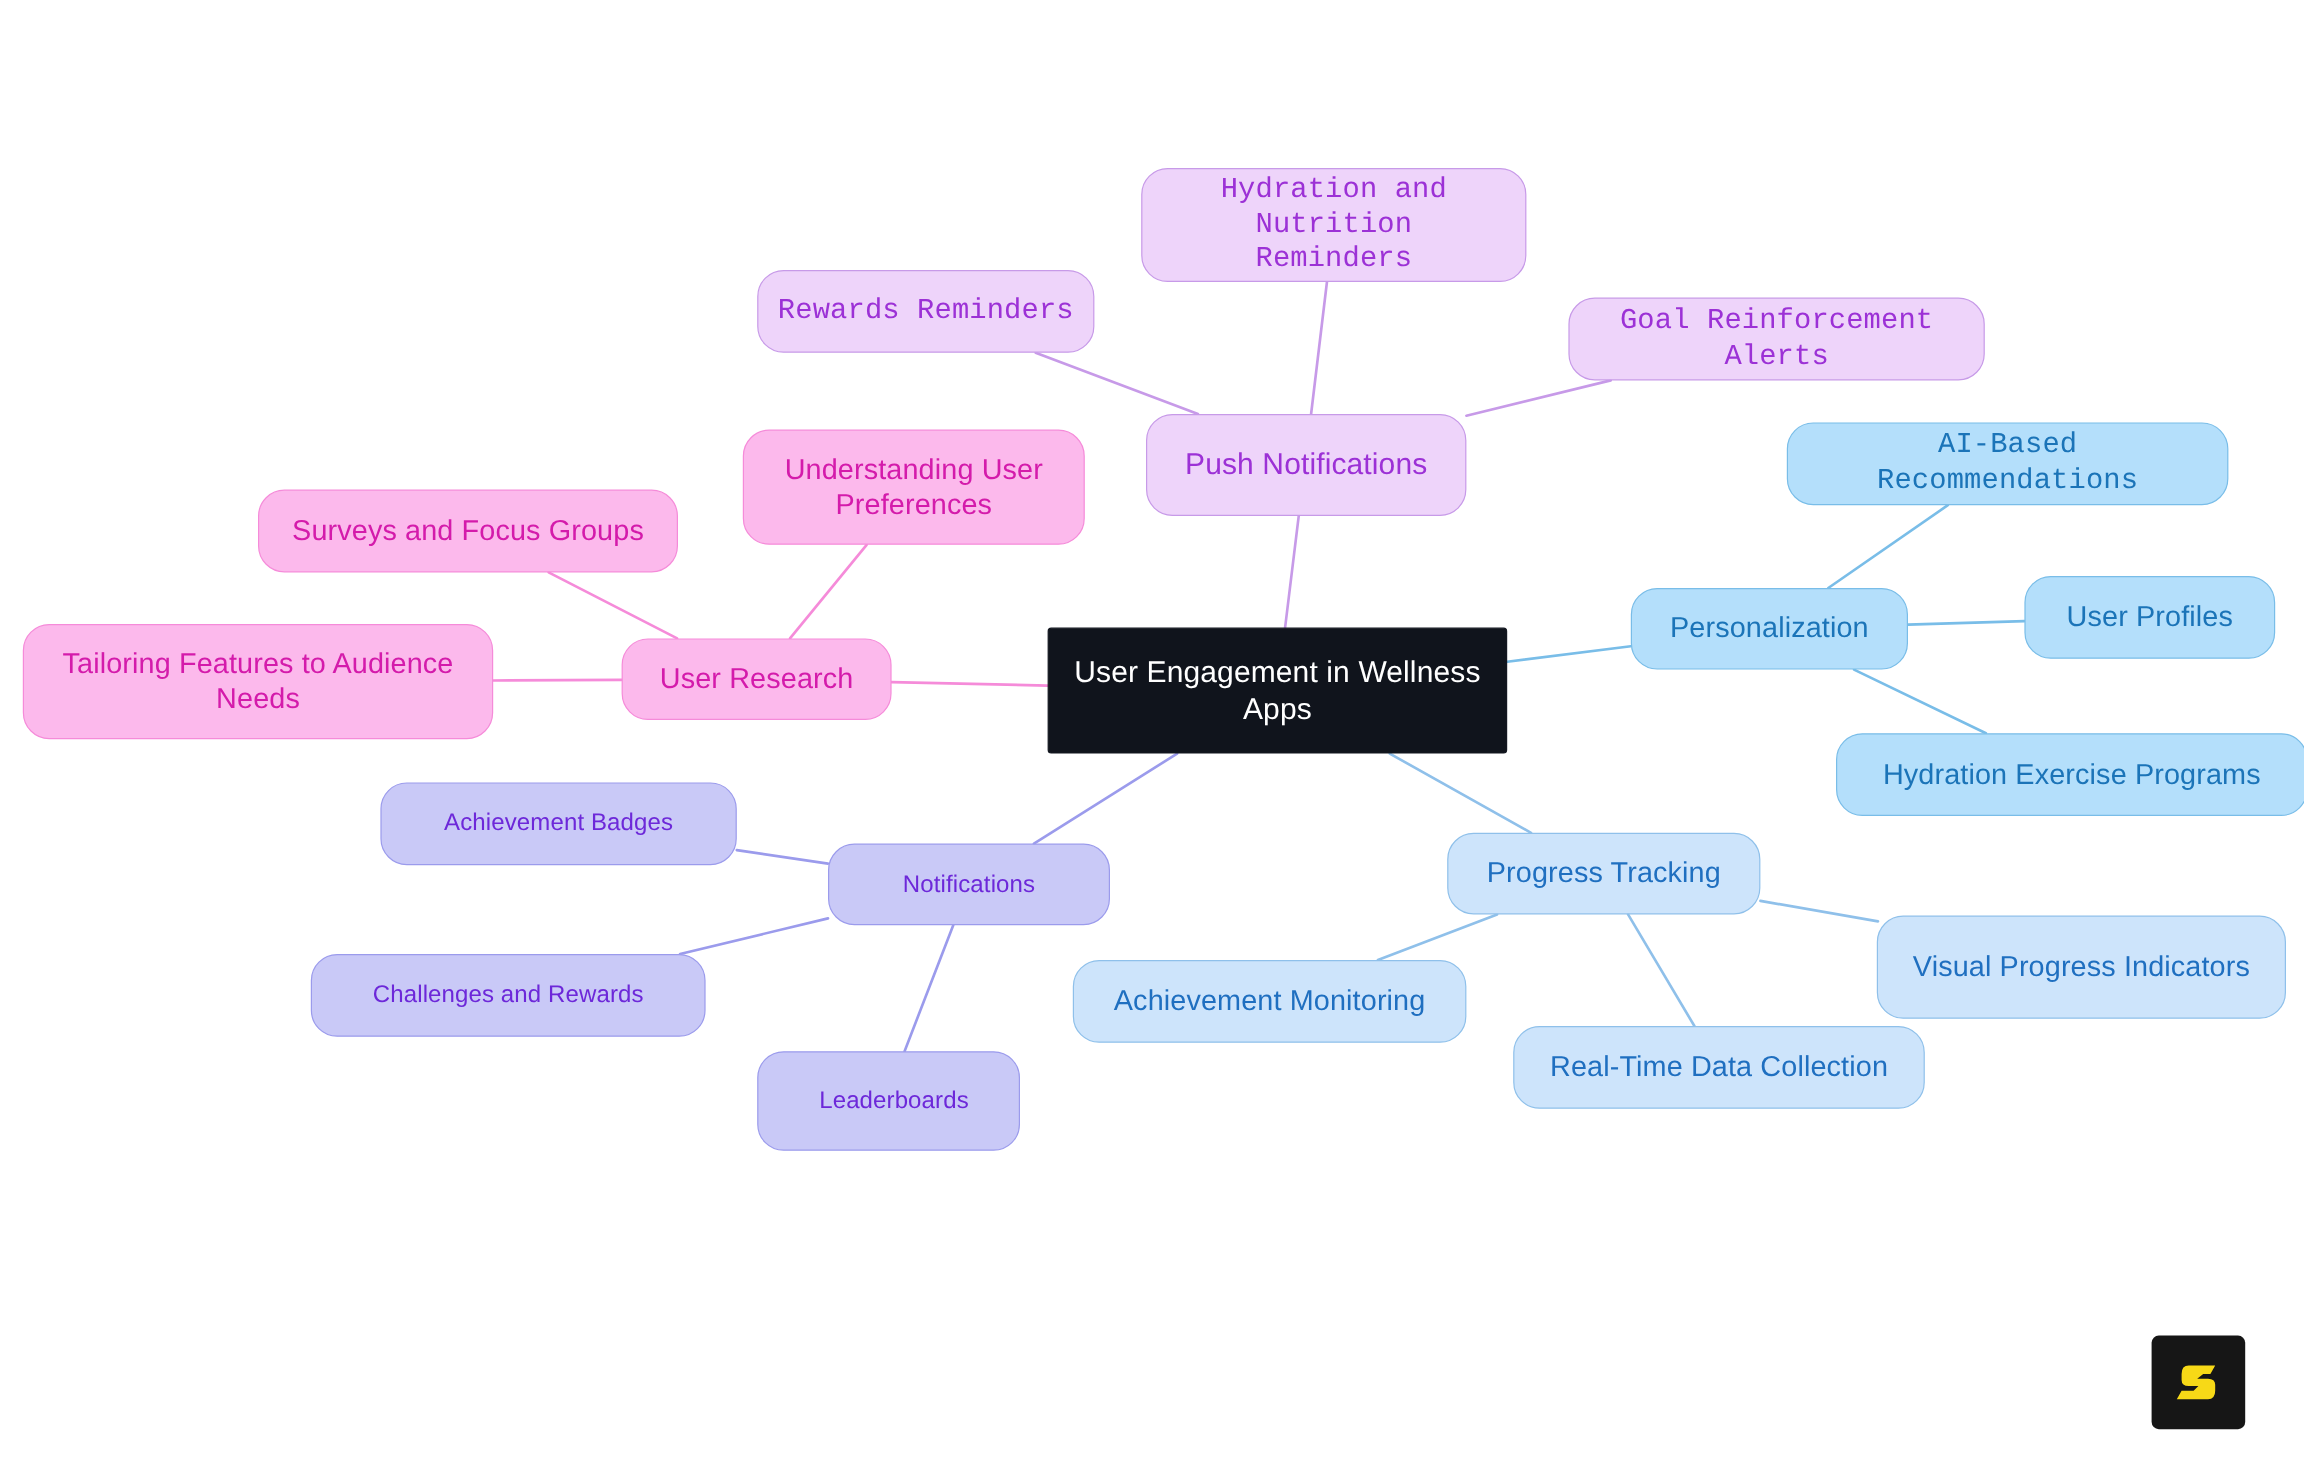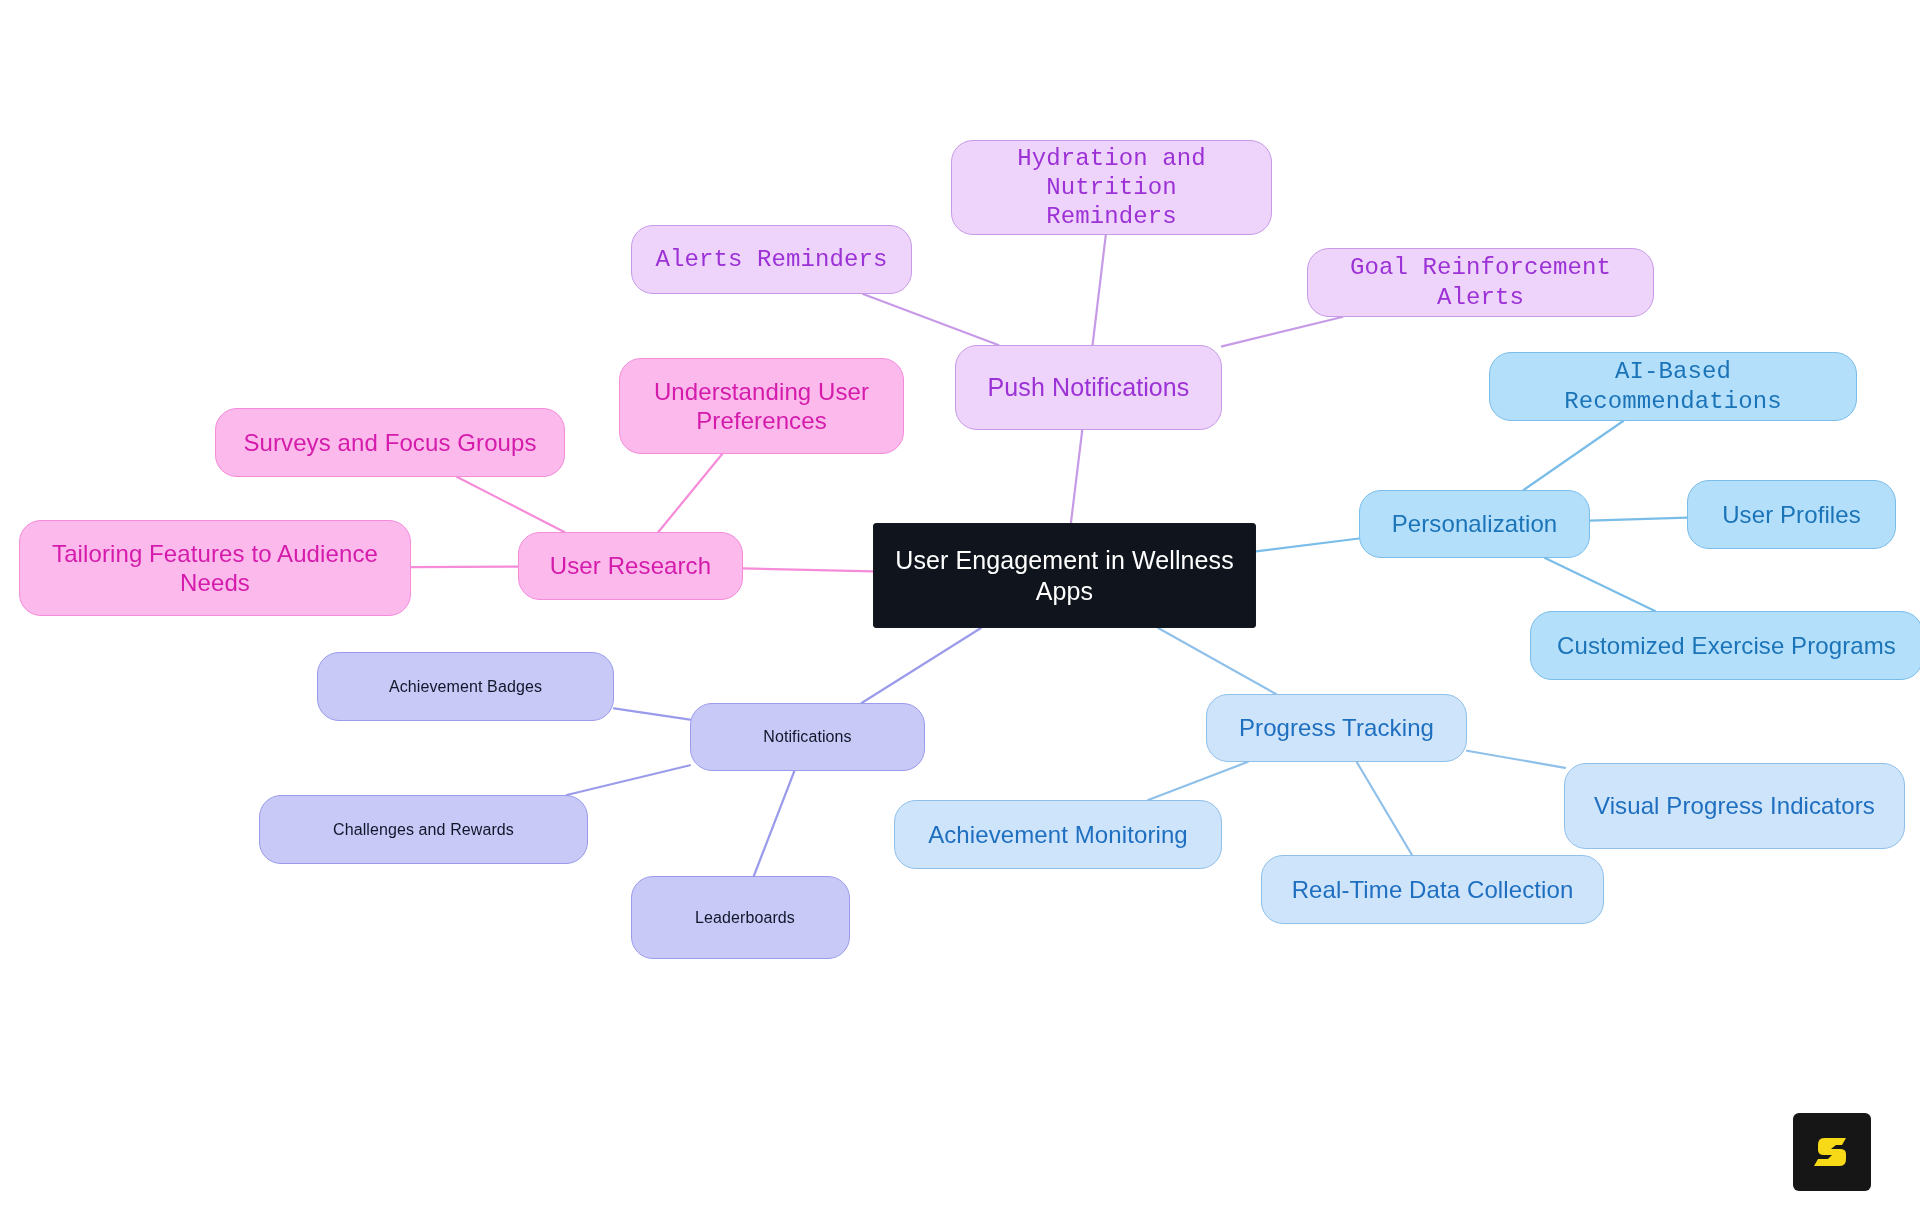--- a/index.html
+++ b/index.html
@@ -72,22 +72,22 @@
   }
   .node.blue-light {
     background: #cde4fb;
     border-color: #8fc0ea;
     color: #1f6fc0;
     font-size: 24px;
   }
   .node.periwinkle {
     background: #c9c9f7;
     border-color: #9b9bec;
-    color: #0f172a;
-    font-size: 16px;
+    color: #6d28d9;
+    font-size: 20px;
   }
   #logo {
     position: absolute;
     left: 1793px;
     top: 1113px;
     width: 78px;
     height: 78px;
     background: #161616;
     border-radius: 6px;
     display: flex;
@@ -118,34 +118,34 @@
       <path d="M1467,750.7312030075188 Q1516,759.266290726817 1565,767.8013784461153" stroke="#8fc0ea" stroke-width="2.2" fill="none" stroke-linecap="round"></path>
       <path d="M980.9551083591332,628 Q921.2801857585139,665.5 861.6052631578947,703" stroke="#9b9bec" stroke-width="2.2" fill="none" stroke-linecap="round"></path>
       <path d="M690,719.6498538011696 Q652,714.0387426900585 614,708.4276315789474" stroke="#9b9bec" stroke-width="2.2" fill="none" stroke-linecap="round"></path>
       <path d="M690,765.3040364583334 Q628.3608108108108,780.1520182291667 566.7216216216216,795" stroke="#9b9bec" stroke-width="2.2" fill="none" stroke-linecap="round"></path>
       <path d="M794.3703170028818,771 Q774.0965417867435,823.5 753.8227665706052,876" stroke="#9b9bec" stroke-width="2.2" fill="none" stroke-linecap="round"></path>
     </svg>
   <div id="nodes">
       <div class="node root" style="left: 873px; top: 523px; width: 383px; height: 105px;"><span>User Engagement in Wellness
 Apps</span></div>
       <div class="node purple-main" style="left: 955px; top: 345px; width: 267px; height: 85px;"><span>Push Notifications</span></div>
-      <div class="node purple" style="left: 631px; top: 225px; width: 281px; height: 69px;"><span>Alerts Reminders</span></div>
+      <div class="node purple" style="left: 631px; top: 225px; width: 281px; height: 69px;"><span>Rewards Reminders</span></div>
       <div class="node purple" style="left: 951px; top: 140px; width: 321px; height: 95px;"><span>Hydration and Nutrition
 Reminders</span></div>
       <div class="node purple" style="left: 1307px; top: 248px; width: 347px; height: 69px;"><span>Goal Reinforcement Alerts</span></div>
       <div class="node pink" style="left: 518px; top: 532px; width: 225px; height: 68px;"><span>User Research</span></div>
       <div class="node pink" style="left: 215px; top: 408px; width: 350px; height: 69px;"><span>Surveys and Focus Groups</span></div>
       <div class="node pink" style="left: 619px; top: 358px; width: 285px; height: 96px;"><span>Understanding User
 Preferences</span></div>
       <div class="node pink" style="left: 19px; top: 520px; width: 392px; height: 96px;"><span>Tailoring Features to Audience
 Needs</span></div>
       <div class="node blue-mid" style="left: 1359px; top: 490px; width: 231px; height: 68px;"><span>Personalization</span></div>
       <div class="node blue-mid" style="left: 1489px; top: 352px; width: 368px; height: 69px; font-family: Liberation Mono, monospace;"><span>AI-Based Recommendations</span></div>
       <div class="node blue-mid" style="left: 1687px; top: 480px; width: 209px; height: 69px;"><span>User Profiles</span></div>
-      <div class="node blue-mid" style="left: 1530px; top: 611px; width: 393px; height: 69px;"><span>Customized Exercise Programs</span></div>
+      <div class="node blue-mid" style="left: 1530px; top: 611px; width: 393px; height: 69px;"><span>Hydration Exercise Programs</span></div>
       <div class="node blue-light" style="left: 1206px; top: 694px; width: 261px; height: 68px;"><span>Progress Tracking</span></div>
       <div class="node blue-light" style="left: 894px; top: 800px; width: 328px; height: 69px;"><span>Achievement Monitoring</span></div>
       <div class="node blue-light" style="left: 1261px; top: 855px; width: 343px; height: 69px;"><span>Real-Time Data Collection</span></div>
       <div class="node blue-light" style="left: 1564px; top: 763px; width: 341px; height: 86px;"><span>Visual Progress Indicators</span></div>
       <div class="node periwinkle" style="left: 690px; top: 703px; width: 235px; height: 68px;"><span>Notifications</span></div>
       <div class="node periwinkle" style="left: 317px; top: 652px; width: 297px; height: 69px;"><span>Achievement Badges</span></div>
       <div class="node periwinkle" style="left: 259px; top: 795px; width: 329px; height: 69px;"><span>Challenges and Rewards</span></div>
       <div class="node periwinkle" style="left: 631px; top: 876px; width: 219px; height: 83px; padding-left: 23px;"><span>Leaderboards</span></div>
     </div>
 

